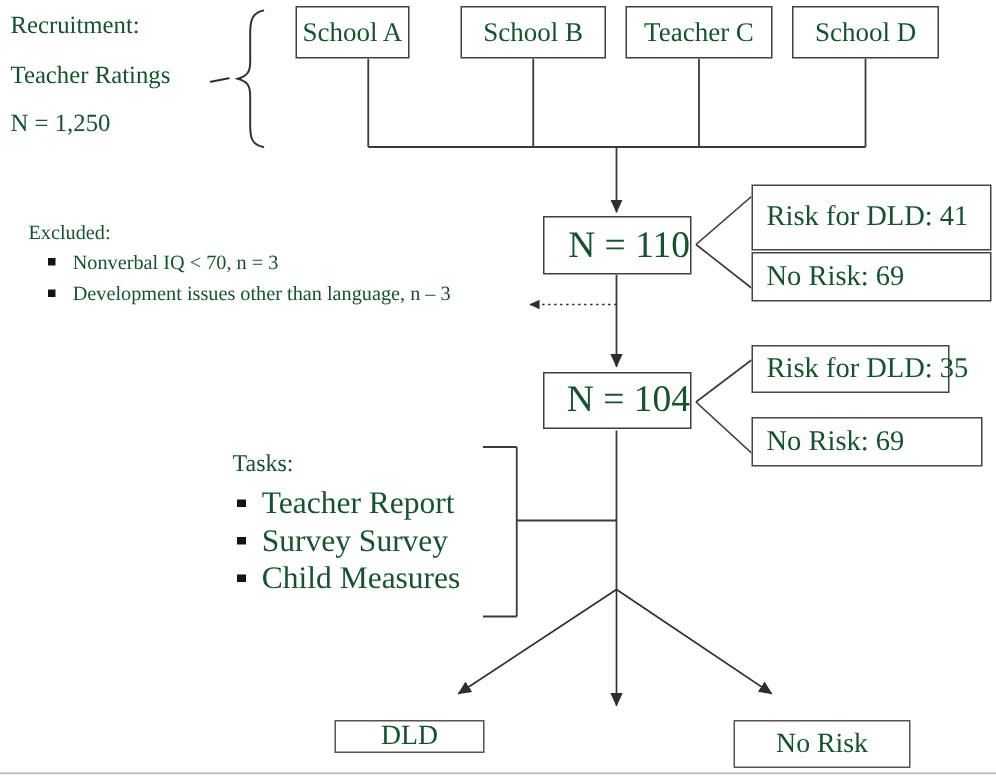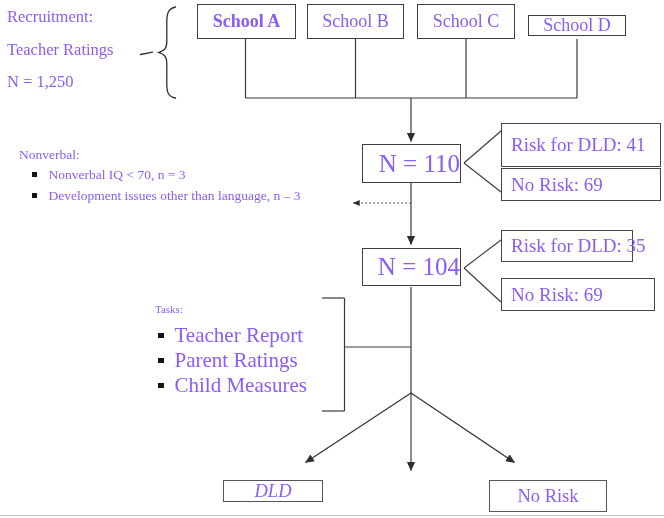--- a/index.html
+++ b/index.html
@@ -1,40 +1,40 @@
 <!DOCTYPE html>
 <html><head>
 <meta charset="utf-8">
 <style>
   html,body{margin:0;padding:0;background:#ffffff;}
   #stage{
     position:relative;
     width:664px;height:518px;
     background:#ffffff;
     font-family:"Liberation Serif","DejaVu Serif",serif;
-    color:#8b5cf6;
+    color:#14532d;
     overflow:hidden;
   }
   #lines{position:absolute;left:0;top:0;width:664px;height:518px;}
   .box{
     position:absolute;
     background:#ffffff;
     border:1.4px solid #3f3f3f;
     display:flex;align-items:center;justify-content:center;
     box-sizing:border-box;
     white-space:nowrap;
   }
   .school{font-size:18px;}
   .nbox{font-size:25px;justify-content:flex-end;}
   .sidebox{font-size:19px;justify-content:flex-start;padding-left:9px;border-color:#454545;}
   .outcome{font-size:18.5px;border-color:#555555;}
   .label-line{position:absolute;font-size:16.5px;line-height:17px;white-space:nowrap;}
   .small-title{position:absolute;font-size:13.5px;line-height:14px;white-space:nowrap;}
   .small-item{position:absolute;font-size:13.5px;line-height:14px;white-space:nowrap;}
-  .task-title{position:absolute;font-size:11px;line-height:17px;white-space:nowrap;}
+  .task-title{position:absolute;font-size:16px;line-height:17px;white-space:nowrap;}
   .task-item{position:absolute;font-size:21px;line-height:17px;white-space:nowrap;}
   .sq{
     display:inline-block;background:#141414;
     vertical-align:middle;margin-bottom:3px;
   }
   .sq-sm{width:4.5px;height:4.5px;margin-right:12px;}
   .sq-lg{width:5.5px;height:5.5px;margin-right:11px;}
 </style>
 </head>
 <body>
@@ -95,44 +95,44 @@
       <path d="M140.5,54.5 L152.5,52.2"></path>
     </g>
 
     <path d="M0,515.5 H664" stroke="#c2c2c2" stroke-width="1.2" fill="none"></path>
   </svg>
 
   <div class="label-line" style="left:7px;top:8px;">Recruitment:</div>
   <div class="label-line" style="left:7px;top:40.5px;">Teacher Ratings</div>
   <div class="label-line" style="left:7px;top:73px;">N = 1,250</div>
 
-  <div class="box school" style="left:197px;top:4px;width:99px;height:35px;font-weight:bold;">
+  <div class="box school" style="left:197px;top:4px;width:76px;height:35px;">
     <span>School A</span>
   </div>
   <div class="box school" style="left:307px;top:4px;width:97px;height:35px;">
     <span>School B</span>
   </div>
   <div class="box school" style="left:417px;top:4px;width:98px;height:35px;">
-    <span>School C</span>
+    <span>Teacher C</span>
   </div>
-  <div class="box school" style="left:528px;top:4px;width:98px;height:21px;margin-top:11px;">
+  <div class="box school" style="left:528px;top:4px;width:98px;height:35px;">
     <span>School D</span>
   </div>
 
   <div class="box nbox" style="left:362px;top:144px;width:99px;height:39px;">
     <span>N = 110</span>
   </div>
   <div class="box sidebox" style="left:501px;top:123px;width:160px;height:44px;">
     <span>Risk for DLD: 41</span>
   </div>
   <div class="box sidebox" style="left:501px;top:168px;width:160px;height:33px;">
     <span>No Risk: 69</span>
   </div>
 
-  <div class="small-title" style="left:19px;top:148px;">Nonverbal:</div>
+  <div class="small-title" style="left:19px;top:148px;">Excluded:</div>
   <div class="small-item" style="left:32px;top:168px;">
     <span class="sq sq-sm"></span><span>Nonverbal IQ &lt; 70, n = 3</span>
   </div>
   <div class="small-item" style="left:32px;top:189px;">
     <span class="sq sq-sm"></span><span>Development issues other than language, n – 3</span>
   </div>
 
   <div class="box nbox" style="left:362px;top:248px;width:99px;height:38px;">
     <span>N = 104</span>
   </div>
@@ -141,27 +141,27 @@
   </div>
   <div class="box sidebox" style="left:501px;top:278px;width:154px;height:33px;">
     <span>No Risk: 69</span>
   </div>
 
   <div class="task-title" style="left:155px;top:301px;">Tasks:</div>
   <div class="task-item" style="left:158px;top:327px;">
     <span class="sq sq-lg"></span><span>Teacher Report</span>
   </div>
   <div class="task-item" style="left:158px;top:352px;">
-    <span class="sq sq-lg"></span><span>Parent Ratings</span>
+    <span class="sq sq-lg"></span><span>Survey Survey</span>
   </div>
   <div class="task-item" style="left:158px;top:377px;">
     <span class="sq sq-lg"></span><span>Child Measures</span>
   </div>
 
-  <div class="box outcome" style="left:223px;top:480px;width:100px;height:22px;font-style:italic;">
+  <div class="box outcome" style="left:223px;top:480px;width:100px;height:22px;">
     <span>DLD</span>
   </div>
   <div class="box outcome" style="left:354px;top:488px;width:114px;height:36px;margin-top:32px;">
     <span>Some Risk</span>
   </div>
   <div class="box outcome" style="left:489px;top:480px;width:118px;height:32px;">
     <span>No Risk</span>
   </div>
 
 </div>

